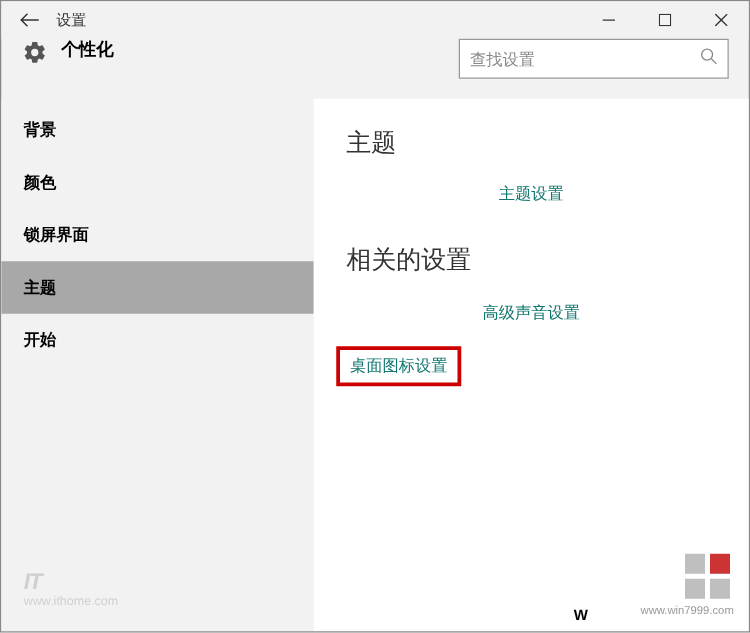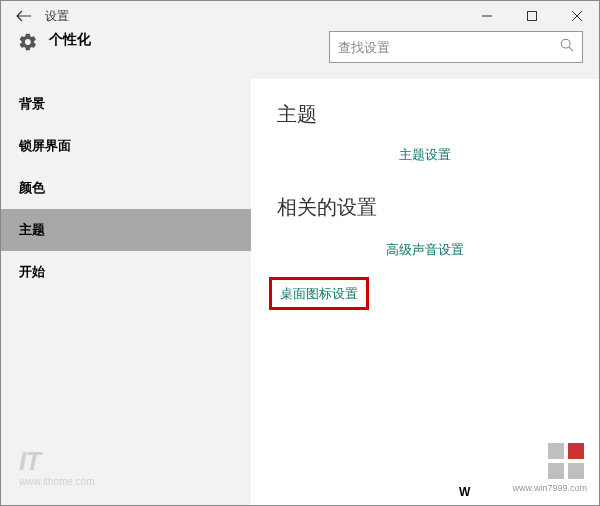--- a/index.html
+++ b/index.html
@@ -68,21 +68,21 @@
       margin-left: 4px;
     }
     .page-heading {
       font-size: 14px;
       font-weight: bold;
       margin-left: 10px;
       color: #000;
     }
     .search-box {
       margin-left: auto;
-      width: 254px;
+      width: 216px;
       height: 32px;
       border: 1px solid #999;
       background: #fff;
       display: flex;
       align-items: center;
       padding: 0 8px;
       margin-right: 4px;
     }
     .search-box input {
       border: none;
@@ -148,21 +148,21 @@
       margin-left: -8px;
       margin-bottom: 14px;
     }
     .watermark-left {
       position: absolute;
       left: 18px;
       bottom: 18px;
       color: #d0d0d0;
     }
     .watermark-left .it {
-      font-size: 26px;
+      font-size: 18px;
       font-weight: bold;
       font-style: italic;
       letter-spacing: -1px;
       line-height: 1;
     }
     .watermark-left .url {
       font-size: 10px;
       margin-top: 2px;
     }
     .watermark-right {
@@ -248,24 +248,24 @@
     </span>
   </div>
 </div>
 
 <div class="content">
   <div class="sidebar">
     <div class="sidebar-item">
       <span>背景</span>
     </div>
     <div class="sidebar-item">
+      <span>颜色</span>
+    </div>
+    <div class="sidebar-item">
       <span>锁屏界面</span>
-    </div>
-    <div class="sidebar-item">
-      <span>颜色</span>
     </div>
     <div class="sidebar-item selected">
       <span>主题</span>
     </div>
     <div class="sidebar-item">
       <span>开始</span>
     </div>
   </div>
 
   <div class="main">

